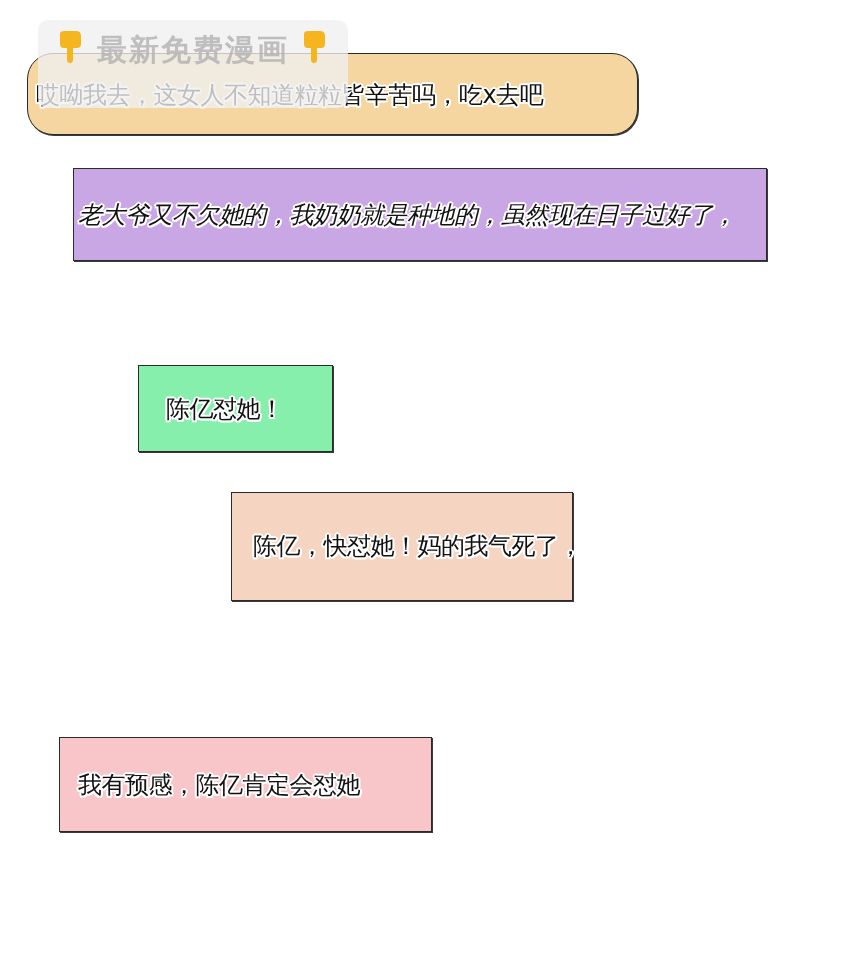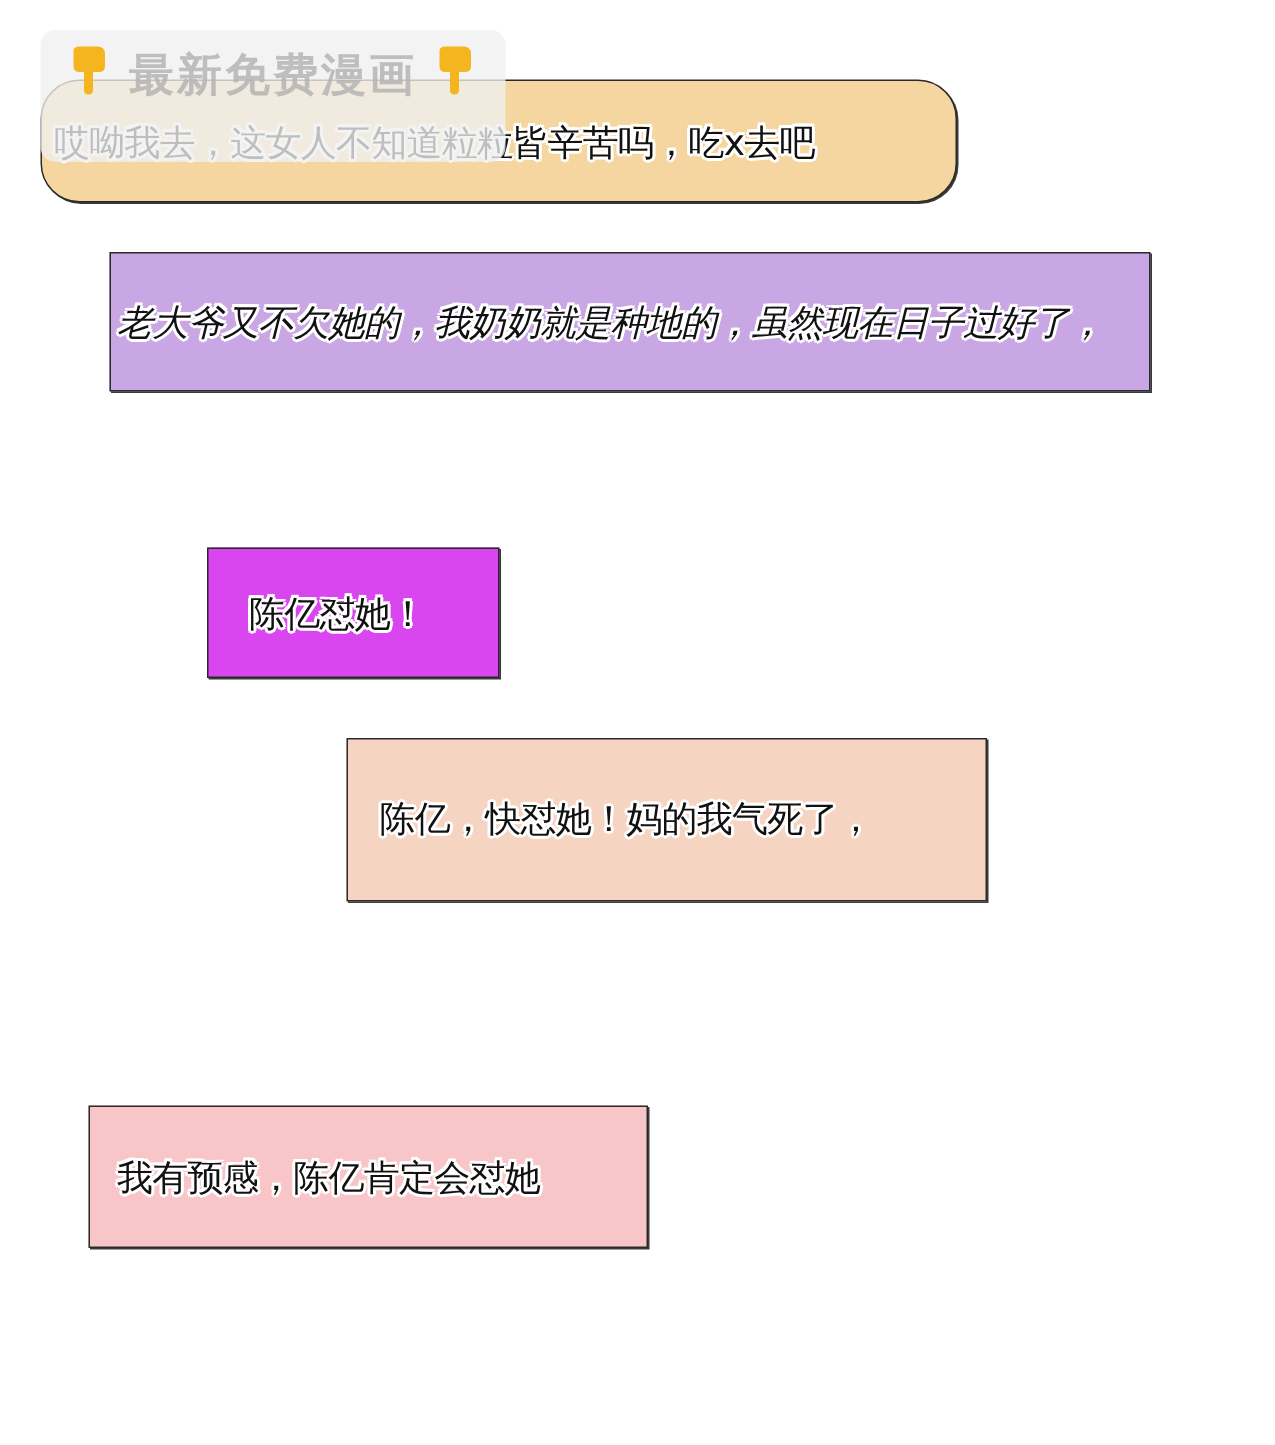--- a/index.html
+++ b/index.html
@@ -30,30 +30,30 @@
       letter-spacing: -0.5px;
       text-shadow:
         -1.5px -1.5px 0 #fff, 1.5px -1.5px 0 #fff,
         -1.5px 1.5px 0 #fff, 1.5px 1.5px 0 #fff,
         0 -2px 0 #fff, 0 2px 0 #fff, -2px 0 0 #fff, 2px 0 0 #fff;
     }
     #b1 { left: 27px; top: 53px; width: 611px; height: 82px; background: #f5d6a0; border-radius: 26px; }
     #b1 .bubble-text { padding-left: 8px; margin-top: 1px; }
     #b2 { left: 73px; top: 168px; width: 694px; height: 93px; background: #c9a6e4; overflow: visible; font-style: italic; }
     #b2 .bubble-text { padding-left: 4px; line-height: 32px; }
-    #b3 { left: 138px; top: 365px; width: 195px; height: 87px; background: #d946ef; }
+    #b3 { left: 138px; top: 365px; width: 195px; height: 87px; background: #86efac; }
     #b3 .bubble-text { padding-left: 27px; }
-    #b4 { left: 231px; top: 492px; width: 427px; height: 109px; background: #f5d5c2; }
+    #b4 { left: 231px; top: 492px; width: 342px; height: 109px; background: #f5d5c2; }
     #b4 .bubble-text { padding-left: 21px; line-height: 33px; }
     #b5 { left: 59px; top: 737px; width: 373px; height: 95px; background: #f8c6c8; }
     #b5 .bubble-text { padding-left: 18px; }
 
     .watermark {
       position: absolute;
-      left: 27px;
+      left: 38px;
       top: 20px;
       width: 310px;
       height: 88px;
       background: rgba(240, 240, 240, 0.78);
       border-radius: 10px;
       z-index: 5;
     }
     .wm-title {
       position: absolute;
       left: 0;

